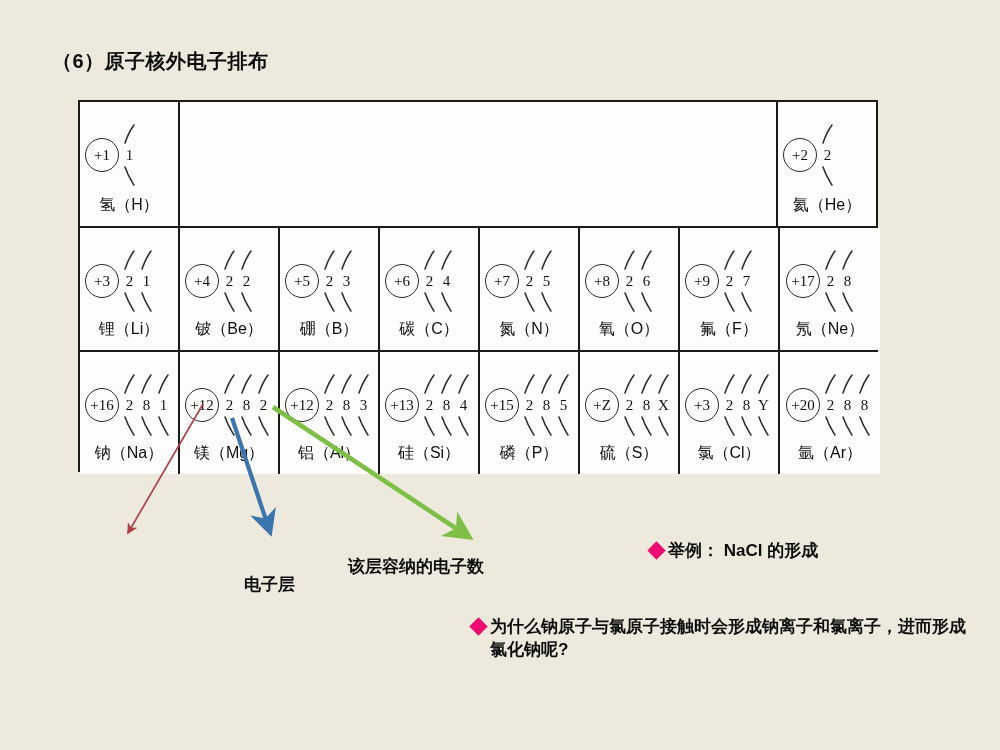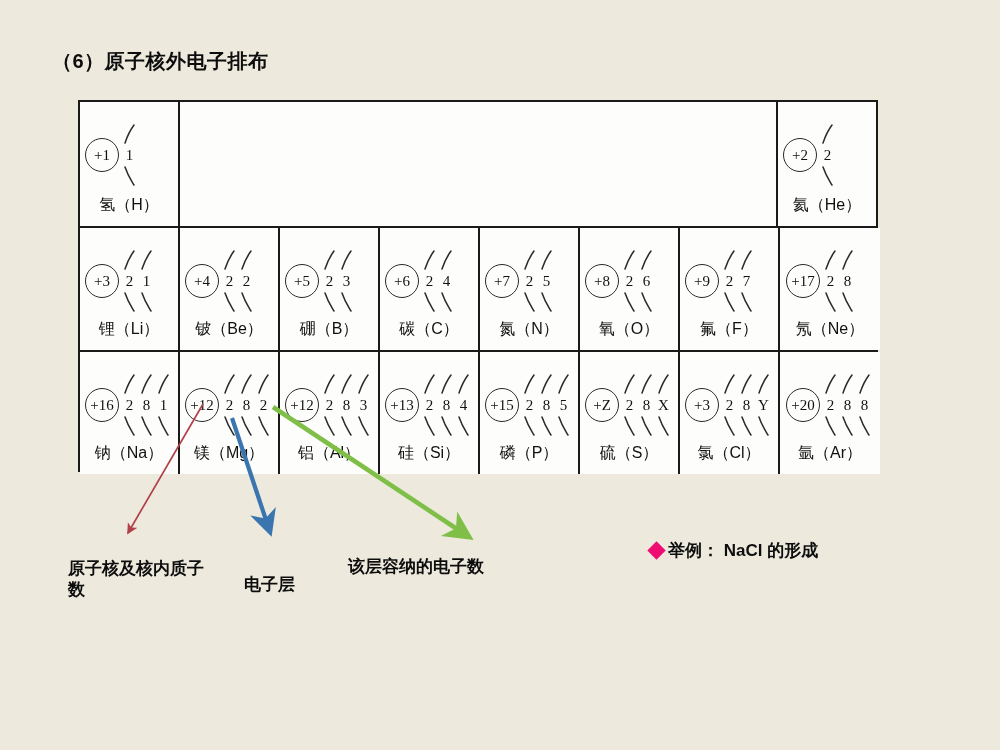--- a/index.html
+++ b/index.html
@@ -827,23 +827,26 @@
       </marker>
       <marker id="ah-green" markerWidth="7" markerHeight="7" refX="5.2" refY="3.2" orient="auto">
         <path d="M0,0 L6.4,3.2 L0,6.4 L1.8,3.2 Z" fill="#7fbf48"></path>
       </marker>
     </defs>
     <line x1="203" y1="404" x2="128" y2="533" stroke="#b0414a" stroke-width="1.7" marker-end="url(#ah-red)"></line>
     <line x1="232" y1="418" x2="270" y2="532" stroke="#3a75b0" stroke-width="4.2" marker-end="url(#ah-blue)"></line>
     <line x1="273" y1="407" x2="469" y2="537" stroke="#7fbf48" stroke-width="4.6" marker-end="url(#ah-green)"></line>
   </svg>
 
-  <div class="callout" id="label-nucleus">原子核及核内质子数</div>
   <div class="callout" id="label-shell">电子层</div>
   <div class="callout" id="label-count">该层容纳的电子数</div>
 
   <div class="bullet-row" id="bullet-example">
     <span class="diamond"></span>
     <span class="bullet-text">举例： NaCl 的形成</span>
   </div>
 
+  <div class="bullet-row" id="bullet-question">
+    <span class="diamond"></span>
+    <span class="bullet-text">为什么钠原子与氯原子接触时会形成钠离子和氯离子，进而形成氯化钠呢?</span>
+  </div>
 
 </div>
 
 </body></html>

